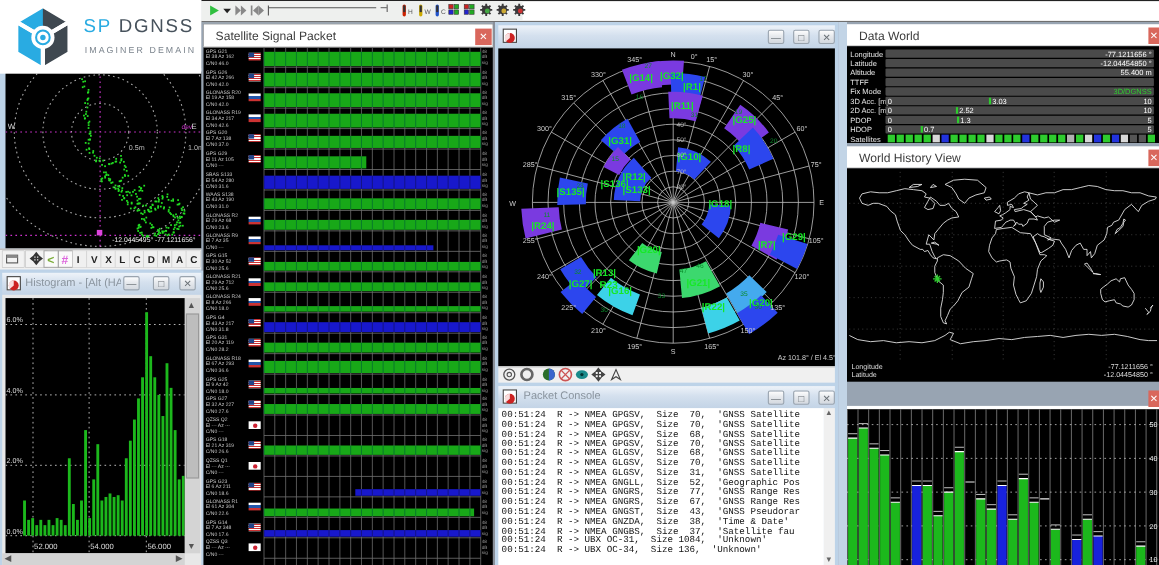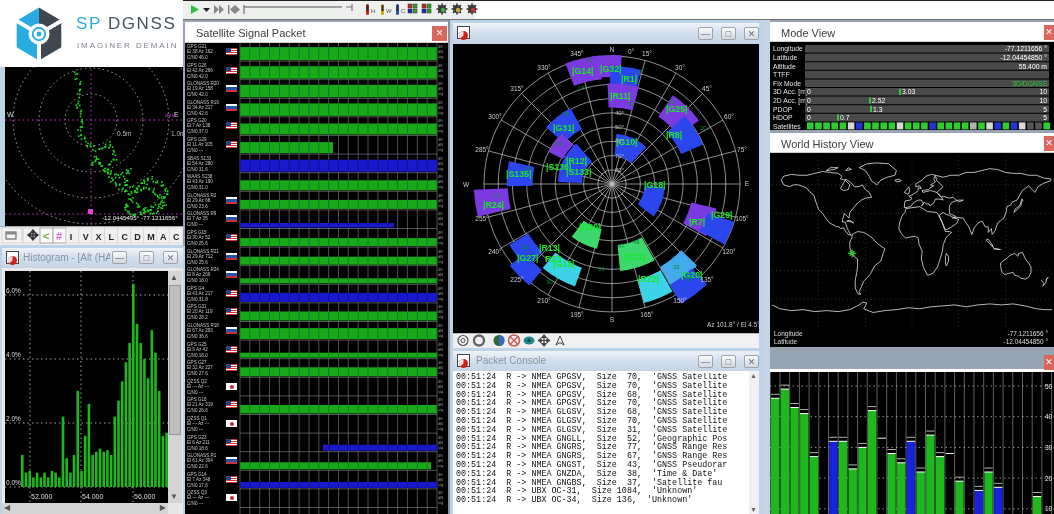--- a/index.html
+++ b/index.html
@@ -1224,21 +1224,21 @@
 <div class="w7b" style="left:698px;top:355px;">—</div>
 <div class="w7b" style="left:721px;top:355px;">□</div>
 <div class="w7b" style="left:744px;top:355px;">✕</div>
 <div style="position:absolute;left:453px;top:371px;width:296px;height:143px;background:#fff;"></div>
 <div style="position:absolute;left:456px;top:373px;width:292px;height:140px;font-family:'Liberation Mono',monospace;font-size:8.4px;line-height:8.8px;color:#111;white-space:nowrap;overflow:hidden;">00:51:24&nbsp;&nbsp;R&nbsp;-&gt;&nbsp;NMEA&nbsp;GPGSV,&nbsp;&nbsp;Size&nbsp;&nbsp;70,&nbsp;&nbsp;'GNSS&nbsp;Satellite<br>00:51:24&nbsp;&nbsp;R&nbsp;-&gt;&nbsp;NMEA&nbsp;GPGSV,&nbsp;&nbsp;Size&nbsp;&nbsp;70,&nbsp;&nbsp;'GNSS&nbsp;Satellite<br>00:51:24&nbsp;&nbsp;R&nbsp;-&gt;&nbsp;NMEA&nbsp;GPGSV,&nbsp;&nbsp;Size&nbsp;&nbsp;68,&nbsp;&nbsp;'GNSS&nbsp;Satellite<br>00:51:24&nbsp;&nbsp;R&nbsp;-&gt;&nbsp;NMEA&nbsp;GPGSV,&nbsp;&nbsp;Size&nbsp;&nbsp;70,&nbsp;&nbsp;'GNSS&nbsp;Satellite<br>00:51:24&nbsp;&nbsp;R&nbsp;-&gt;&nbsp;NMEA&nbsp;GLGSV,&nbsp;&nbsp;Size&nbsp;&nbsp;68,&nbsp;&nbsp;'GNSS&nbsp;Satellite<br>00:51:24&nbsp;&nbsp;R&nbsp;-&gt;&nbsp;NMEA&nbsp;GLGSV,&nbsp;&nbsp;Size&nbsp;&nbsp;70,&nbsp;&nbsp;'GNSS&nbsp;Satellite<br>00:51:24&nbsp;&nbsp;R&nbsp;-&gt;&nbsp;NMEA&nbsp;GLGSV,&nbsp;&nbsp;Size&nbsp;&nbsp;31,&nbsp;&nbsp;'GNSS&nbsp;Satellite<br>00:51:24&nbsp;&nbsp;R&nbsp;-&gt;&nbsp;NMEA&nbsp;GNGLL,&nbsp;&nbsp;Size&nbsp;&nbsp;52,&nbsp;&nbsp;'Geographic&nbsp;Pos<br>00:51:24&nbsp;&nbsp;R&nbsp;-&gt;&nbsp;NMEA&nbsp;GNGRS,&nbsp;&nbsp;Size&nbsp;&nbsp;77,&nbsp;&nbsp;'GNSS&nbsp;Range&nbsp;Res<br>00:51:24&nbsp;&nbsp;R&nbsp;-&gt;&nbsp;NMEA&nbsp;GNGRS,&nbsp;&nbsp;Size&nbsp;&nbsp;67,&nbsp;&nbsp;'GNSS&nbsp;Range&nbsp;Res<br>00:51:24&nbsp;&nbsp;R&nbsp;-&gt;&nbsp;NMEA&nbsp;GNGST,&nbsp;&nbsp;Size&nbsp;&nbsp;43,&nbsp;&nbsp;'GNSS&nbsp;Pseudorar<br>00:51:24&nbsp;&nbsp;R&nbsp;-&gt;&nbsp;NMEA&nbsp;GNZDA,&nbsp;&nbsp;Size&nbsp;&nbsp;38,&nbsp;&nbsp;'Time&nbsp;&amp;&nbsp;Date'<br>00:51:24&nbsp;&nbsp;R&nbsp;-&gt;&nbsp;NMEA&nbsp;GNGBS,&nbsp;&nbsp;Size&nbsp;&nbsp;37,&nbsp;&nbsp;'Satellite&nbsp;fau<br>00:51:24&nbsp;&nbsp;R&nbsp;-&gt;&nbsp;UBX&nbsp;OC-31,&nbsp;&nbsp;Size&nbsp;1084,&nbsp;&nbsp;'Unknown'<br>00:51:24&nbsp;&nbsp;R&nbsp;-&gt;&nbsp;UBX&nbsp;OC-34,&nbsp;&nbsp;Size&nbsp;136,&nbsp;&nbsp;'Unknown'</div>
 <div style="position:absolute;left:749px;top:371px;width:10px;height:143px;background:#f0f0f0;">
     <div style="position:absolute;top:1px;left:1px;font-size:7px;color:#666">▲</div>
     <div style="position:absolute;bottom:1px;left:1px;font-size:7px;color:#666">▼</div>
   </div>
 <div class="ttl" style="left:770px;top:22px;width:284px;height:20px;">
-    <span>Mode View</span>
+    <span>Data World</span>
   </div>
 <div class="xbtn" style="left:1044px;top:25px;width:10px;height:15px;line-height:15px;">✕</div>
 <div style="position:absolute;left:770px;top:42px;width:284px;height:88px;background:#000;"></div>
 <svg class="abs" style="left:770px;top:42px" width="284" height="88" viewBox="0 0 284 88">
     <text x="3" y="9.4" font-size="6.8" fill="#e8e8e8">Longitude</text>
     <rect x="35" y="3.0" width="244" height="7.6" rx="1" fill="#4a4a4a"></rect>
     <text x="3" y="18.0" font-size="6.8" fill="#e8e8e8">Latitude</text>
     <rect x="35" y="11.6" width="244" height="7.6" rx="1" fill="#4a4a4a"></rect>
     <text x="3" y="26.6" font-size="6.8" fill="#e8e8e8">Altitude</text>
     <rect x="35" y="20.2" width="244" height="7.6" rx="1" fill="#4a4a4a"></rect>

